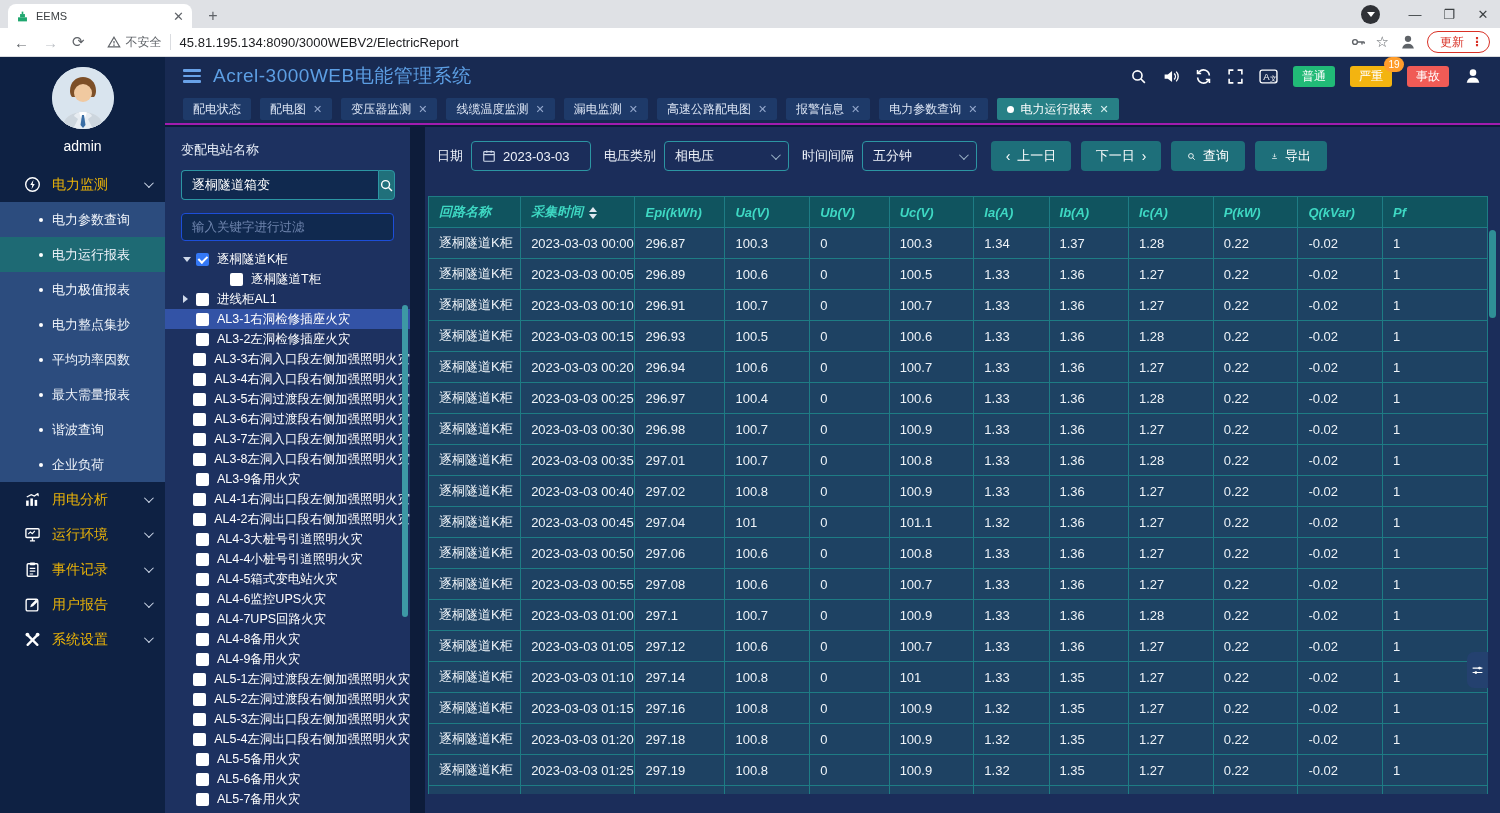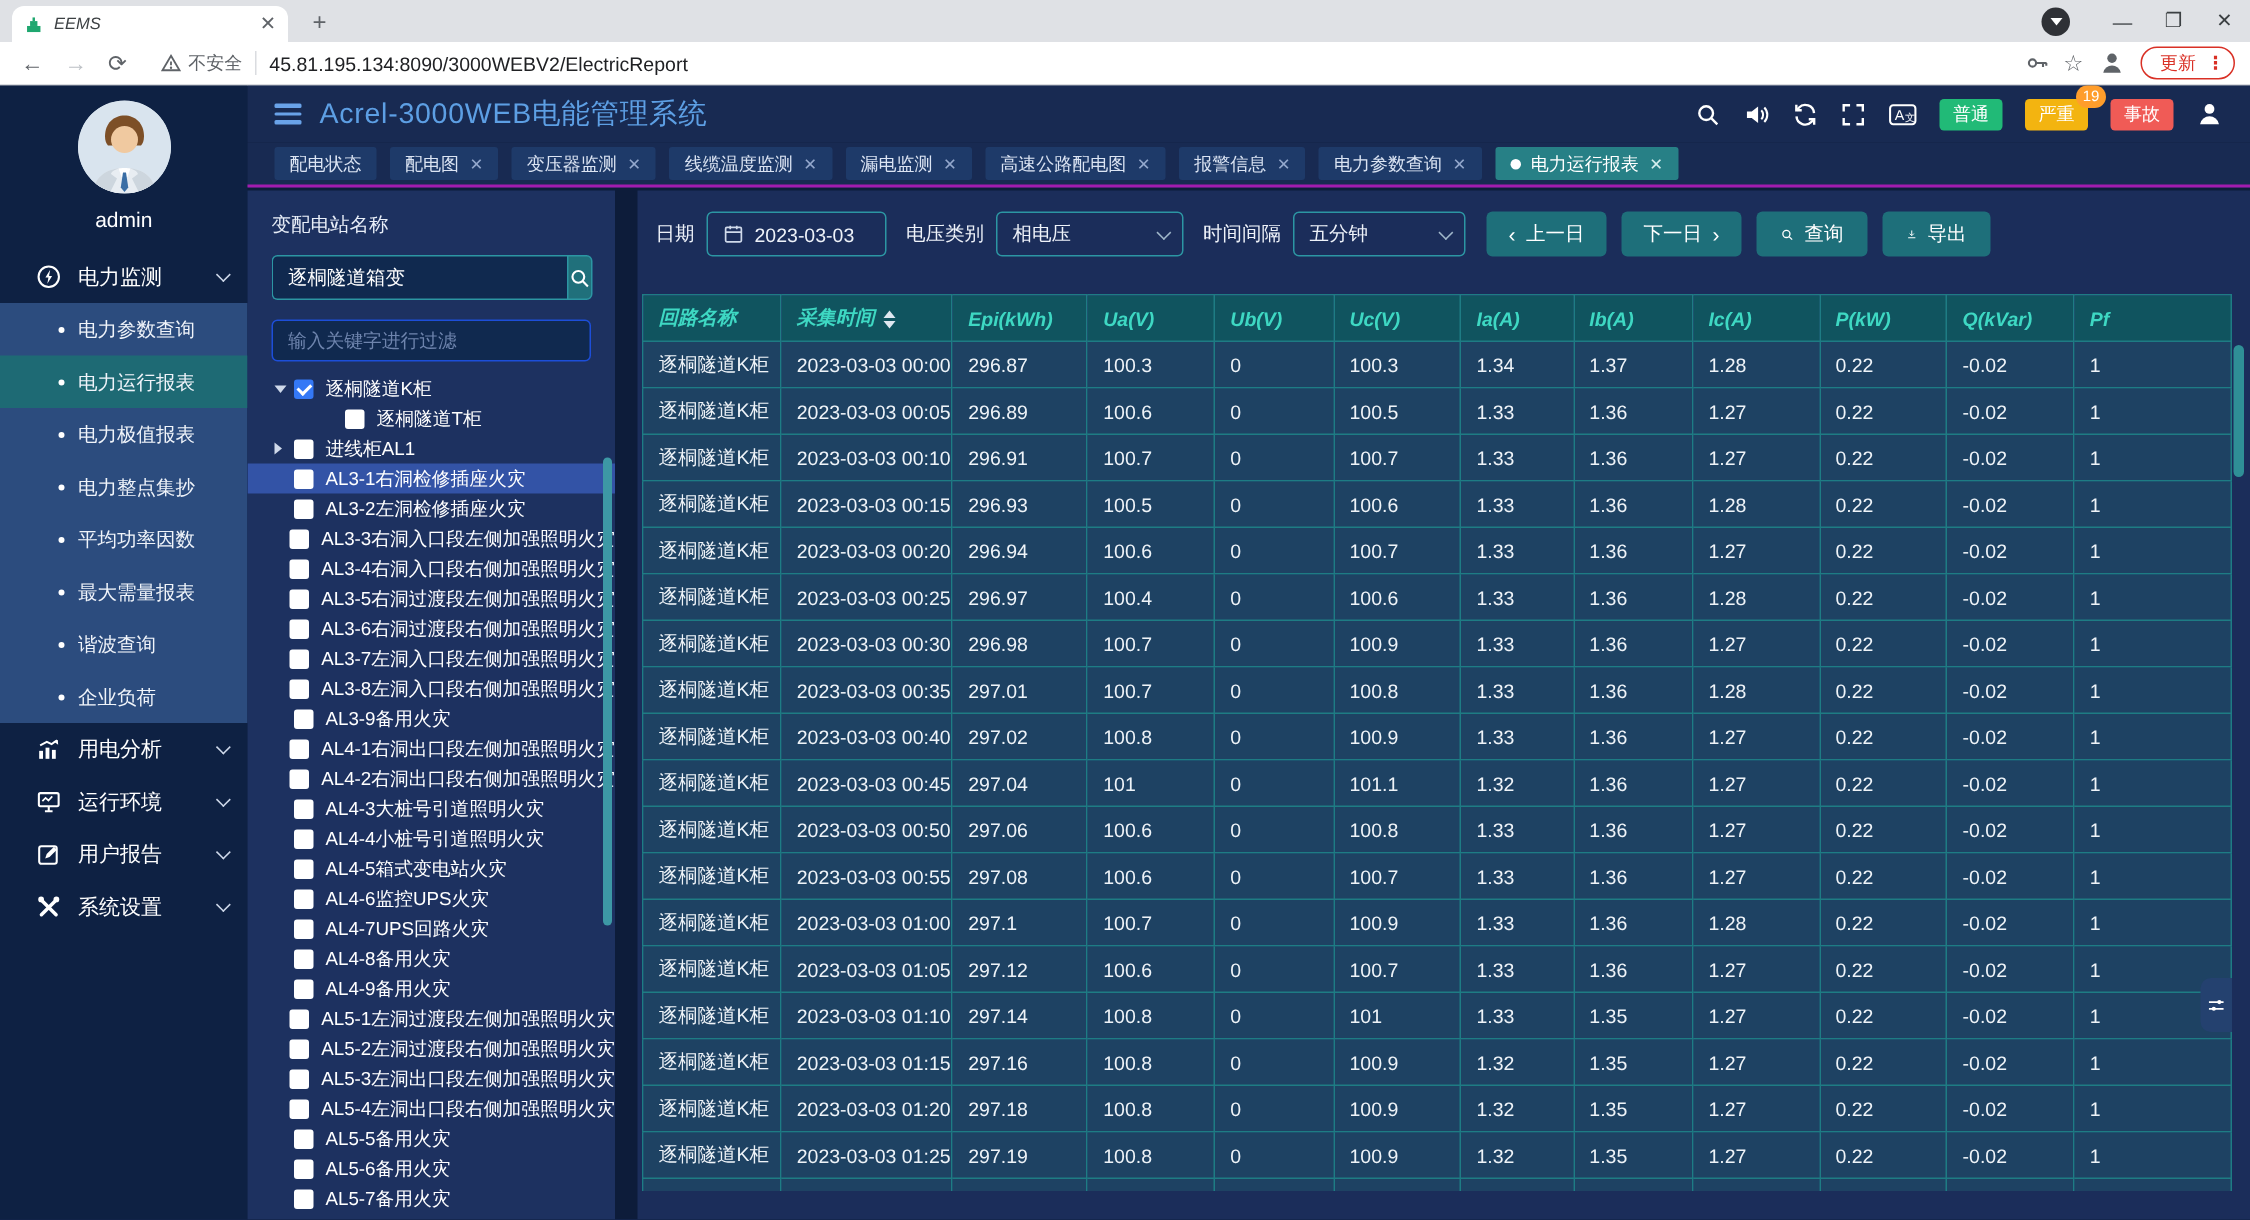--- a/index.html
+++ b/index.html
@@ -3,21 +3,21 @@
 <meta charset="utf-8">
 <style>
   * { margin:0; padding:0; box-sizing:border-box; }
   html,body { width:1500px; height:813px; overflow:hidden; }
   body { font-family:"Liberation Sans","DejaVu Sans",sans-serif; background:#0d1c3a; position:relative; color:#fff; }
   svg { display:block; }
 
   
   .tabstrip { position:absolute; left:0; top:0; width:1500px; height:28px; background:#dfe1e5; }
   .btab { position:absolute; left:8px; top:4px; width:184px; height:24px; background:#fff; border-radius:8px 8px 0 0; display:flex; align-items:center; padding:0 8px; }
-  .btab-title { font-size:11px; color:#3c4043; margin-left:7px; flex:1;font-style:italic; }
+  .btab-title { font-size:11px; color:#3c4043; margin-left:7px; flex:1; }
   .btab-close { color:#5f6368; font-size:13px; cursor:pointer; }
   .newtab { position:absolute; left:202px; top:5px; width:22px; height:22px; color:#5f6368; font-size:16px; text-align:center; line-height:21px; border-radius:50%; }
   .winbtns { position:absolute; right:0; top:0; height:28px; display:flex; align-items:center; gap:0; }
   .circle-menu { width:19px; height:19px; border-radius:50%; background:#2f3136; display:flex; align-items:center; justify-content:center; margin-right:18px; }
   .circle-menu span { width:0; height:0; border-left:4px solid transparent; border-right:4px solid transparent; border-top:5px solid #fff; margin-top:1px; }
   .winbtn { width:34px; height:28px; color:#3c4043; font-size:13px; display:flex; align-items:center; justify-content:center; }
 
   .addressbar { position:absolute; left:0; top:28px; width:1500px; height:29px; background:#fff; border-bottom:1px solid #dadce0; display:flex; align-items:center; }
   .nav-ico { font-size:15px; color:#5f6368; margin-left:14px; }
   .nav-ico.disabled { color:#bdc1c6; }
@@ -43,21 +43,21 @@
   .chip { display:flex; align-items:center; background:#1e3a69; color:#dbe4f3; font-size:12px; height:22px; padding:0 10px; margin-right:9px; border-radius:2px; white-space:nowrap; }
   .chip .close { margin-left:7px; color:#93a7cc; font-size:11px; }
   .chip.active { background:#278086; color:#fff; }
   .chip.active .dot { width:7px; height:7px; border-radius:50%; background:#fff; margin-right:7px; }
   .chip.active .close { color:#d6efef; }
 
   
   .sidebar { position:absolute; left:0; top:57px; width:165px; bottom:0; background:#0e2143; }
   .avatar { width:62px; height:62px; border-radius:50%; margin:10px auto 0; overflow:hidden; background:#d9e4ee; }
   .admin-name { text-align:center; font-size:14px; color:#fff; margin-top:9px; margin-bottom:13px; }
-  .menu-item { height:35px; display:flex; align-items:center; padding:0 14px 0 24px; font-size:14px; color:#ffffff; position:relative; cursor:pointer; }
+  .menu-item { height:35px; display:flex; align-items:center; padding:0 14px 0 24px; font-size:14px; color:#eab308; position:relative; cursor:pointer; }
   .menu-item .mi-icon { width:17px; height:17px; margin-right:11px; }
   .menu-item .chev { margin-left:auto; width:7px; height:7px; border-right:1.6px solid #cfd9ea; border-bottom:1.6px solid #cfd9ea; }
   .chev.down { transform:rotate(45deg) translateY(-2px); }
   .chev.up { transform:rotate(-135deg) translateY(-2px); }
   .menu-item.group-open { background:#1f3e6c; }
   .submenu { background:#2c4c7e; }
   .sub-item { height:35px; display:flex; align-items:center; padding-left:39px; font-size:13px; color:#f0f4fa; cursor:pointer; }
   .sub-item .bullet { width:4px; height:4px; border-radius:50%; background:#fff; margin-right:9px; }
   .sub-item.active { background:#1e6a74; }
 
@@ -244,20 +244,31 @@
             <path d="M5.6 14h4.8M8 10.8V14" stroke="#fff" stroke-width="1.3"></path>
             <path d="M4 7.6l2-2 1.8 1.6 2.4-2.6" stroke="#fff" stroke-width="1.1" fill="none"></path>
           </svg>
         </span>
         <span>运行环境</span>
         <span class="chev down"></span>
       </div>
       <div class="menu-item">
         <span class="mi-icon">
           <svg width="17" height="17" viewBox="0 0 16 16">
+            <rect x="3" y="2.6" width="10" height="11.8" rx="1" fill="none" stroke="#fff" stroke-width="1.3"></rect>
+            <rect x="5.6" y="1.4" width="4.8" height="2.6" rx=".6" fill="#fff"></rect>
+            <path d="M5.4 7h5.2M5.4 9.6h5.2M5.4 12.2h3.2" stroke="#fff" stroke-width="1.1"></path>
+          </svg>
+        </span>
+        <span>事件记录</span>
+        <span class="chev down"></span>
+      </div>
+      <div class="menu-item">
+        <span class="mi-icon">
+          <svg width="17" height="17" viewBox="0 0 16 16">
             <rect x="2" y="3" width="11" height="11" rx="1.4" fill="none" stroke="#fff" stroke-width="1.3"></rect>
             <path d="M5.8 10.6l.9-2.7 4.6-4.6 1.8 1.8-4.6 4.6-2.7.9z" fill="#fff"></path>
           </svg>
         </span>
         <span>用户报告</span>
         <span class="chev down"></span>
       </div>
       <div class="menu-item">
         <span class="mi-icon">
           <svg width="17" height="17" viewBox="0 0 16 16">

